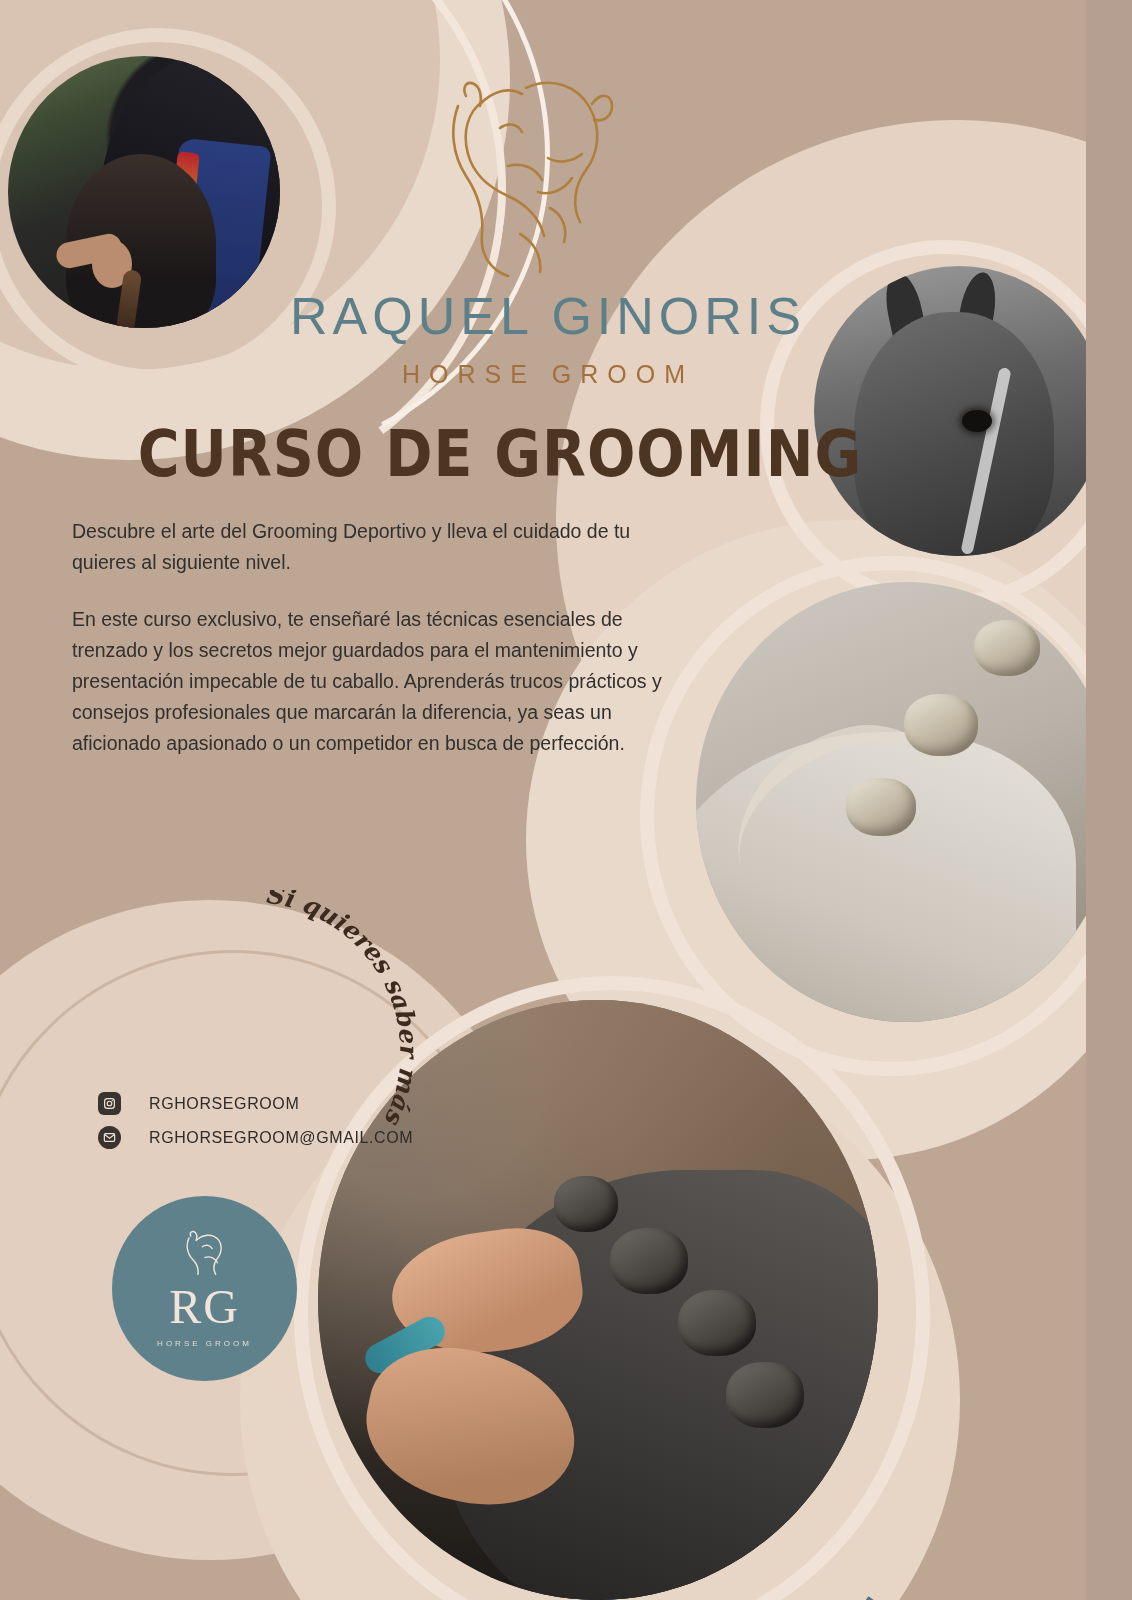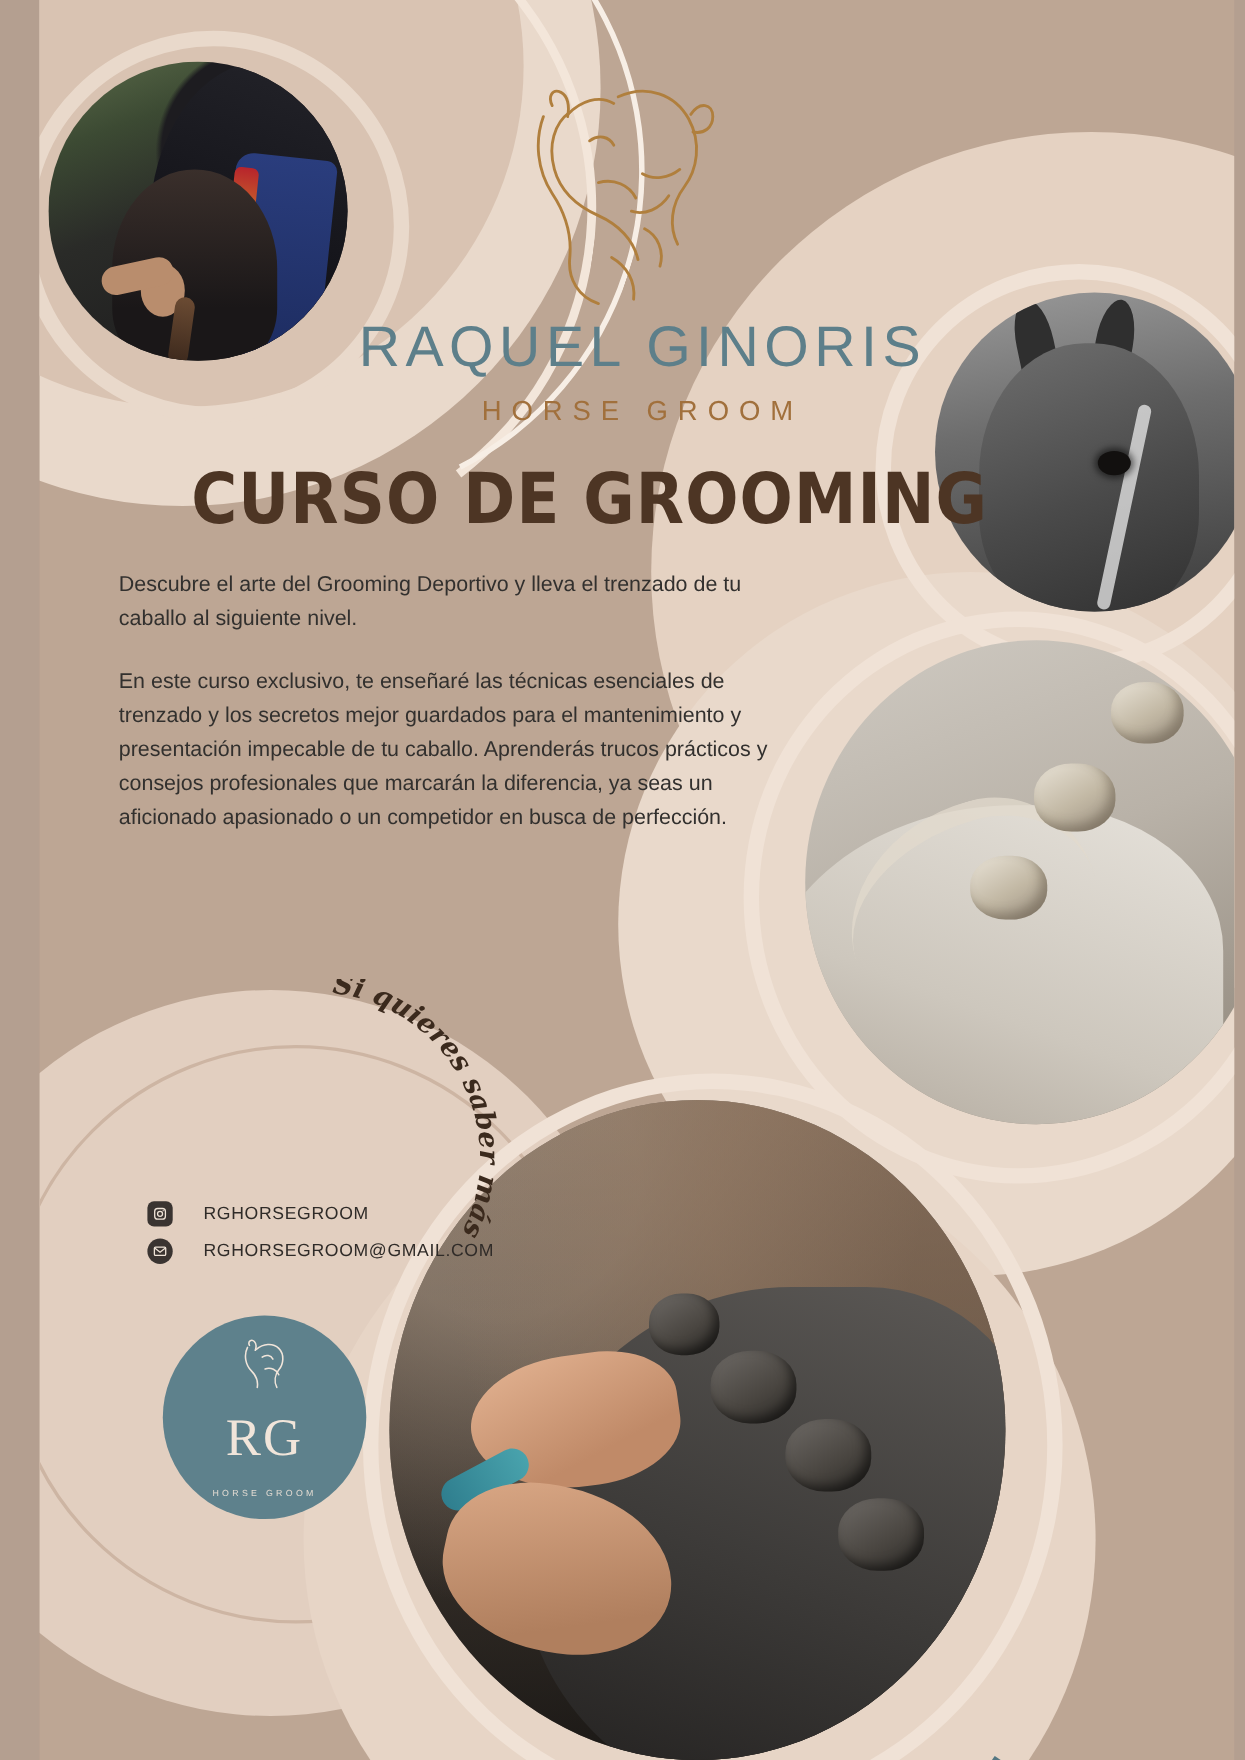--- a/index.html
+++ b/index.html
@@ -10,21 +10,20 @@
   body {
     font-family: "Liberation Sans", sans-serif;
   }
 
   #poster {
     position: relative;
     width: 1086px;
     height: 1600px;
     overflow: hidden;
     background: #bda694;
-    margin-left: 36px;
   }
 
   
   .blob {
     position: absolute;
     border-radius: 50%;
     pointer-events: none;
   }
   .bg-top-left-light {
     left: -250px;
@@ -521,21 +520,20 @@
     top: 1196px;
     width: 185px;
     height: 185px;
     border-radius: 50%;
     background: #5e818c;
     color: #f1e5da;
     display: flex;
     flex-direction: column;
     align-items: center;
     justify-content: center;
-    gap: 13px;
   }
   .rg-badge .rg-horse { margin-bottom: 2px; }
   .rg-initials {
     font-size: 48px;
     letter-spacing: 2px;
     font-family: "Liberation Serif", serif;
     line-height: 1;
   }
   .rg-sub {
     font-size: 8px;
@@ -620,21 +618,21 @@
       <path d="M98 176 C112 184 120 198 118 214"></path>
     </svg>
   </div>
 
   <div class="brand-name">RAQUEL GINORIS</div>
   <div class="brand-sub">HORSE GROOM</div>
 
   <div class="headline">CURSO DE GROOMING</div>
 
   <div class="body-copy">
-    <p>Descubre el arte del Grooming Deportivo y lleva el trenzado de tu caballo al siguiente nivel.</p>
+    <p>Descubre el arte del Grooming Deportivo y lleva el cuidado de tu quieres al siguiente nivel.</p>
     <p>En este curso exclusivo, te enseñaré las técnicas esenciales de trenzado y los secretos mejor guardados para el mantenimiento y presentación impecable de tu caballo. Aprenderás trucos prácticos y consejos profesionales que marcarán la diferencia, ya seas un aficionado apasionado o un competidor en busca de perfección.</p>
   </div>
 
   <svg class="curved-text" viewBox="0 0 260 260">
     <defs>
       <path id="arcPath" d="M 18 12 A 150 150 0 0 1 150 226"></path>
     </defs>
     <text>
       <textPath href="#arcPath" startOffset="4%">Si quieres saber más</textPath>
     </text>

